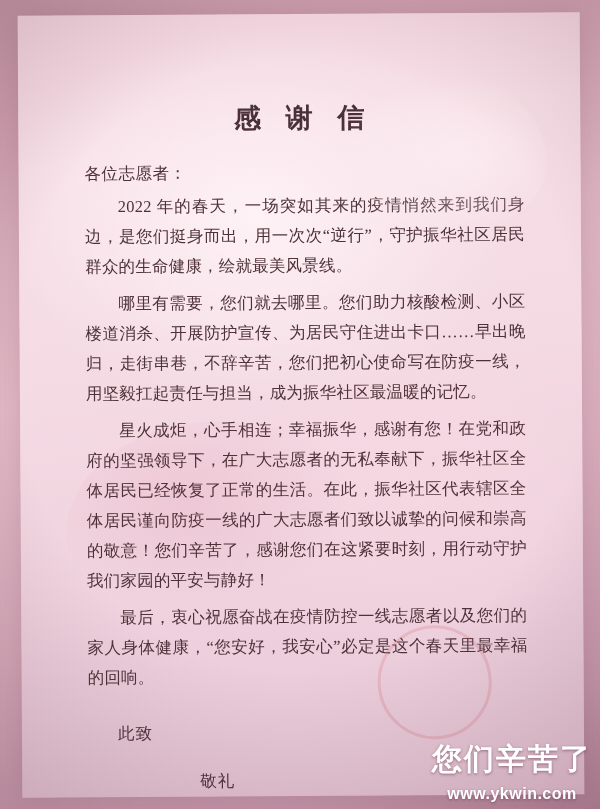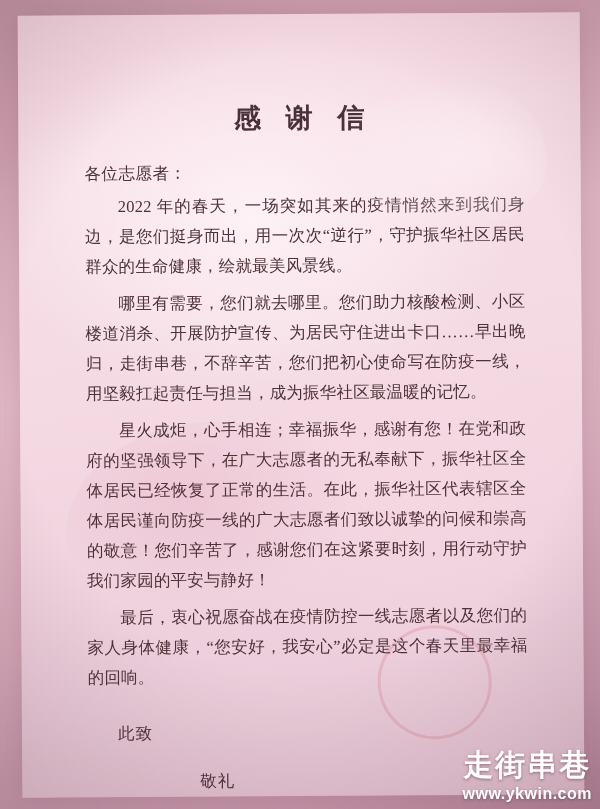--- a/index.html
+++ b/index.html
@@ -147,21 +147,21 @@
     text-shadow: 0 1px 3px rgba(90,40,60,0.55);
     font-family: "Liberation Serif", serif;
   }
   #watermark .wm-url {
     font-size: 16px;
     font-weight: 700;
     color: #ffffff;
     letter-spacing: 0.5px;
     text-shadow: 0 1px 3px rgba(90,40,60,0.55);
     font-family: "Liberation Sans", sans-serif;
-    margin-top: 6px;
+    margin-top: 12px;
   }
 
   
   #vignette {
     position: absolute;
     inset: 0;
     pointer-events: none;
     background: radial-gradient(ellipse 520px 560px at 50% 45%, rgba(0,0,0,0) 55%, rgba(90,40,60,0.22) 100%);
   }
 </style>
@@ -190,17 +190,17 @@
       <p class="closing-2">敬礼</p>
 
       <div class="seal"></div>
 
     </div>
   </div>
 
   <div id="vignette"></div>
 
   <div id="watermark">
-    <div class="wm-cn">走街串巷</div>
+    <div class="wm-cn">您们辛苦了</div>
     <div class="wm-url">www.ykwin.com</div>
   </div>
 
 </div>
 
 </body></html>

